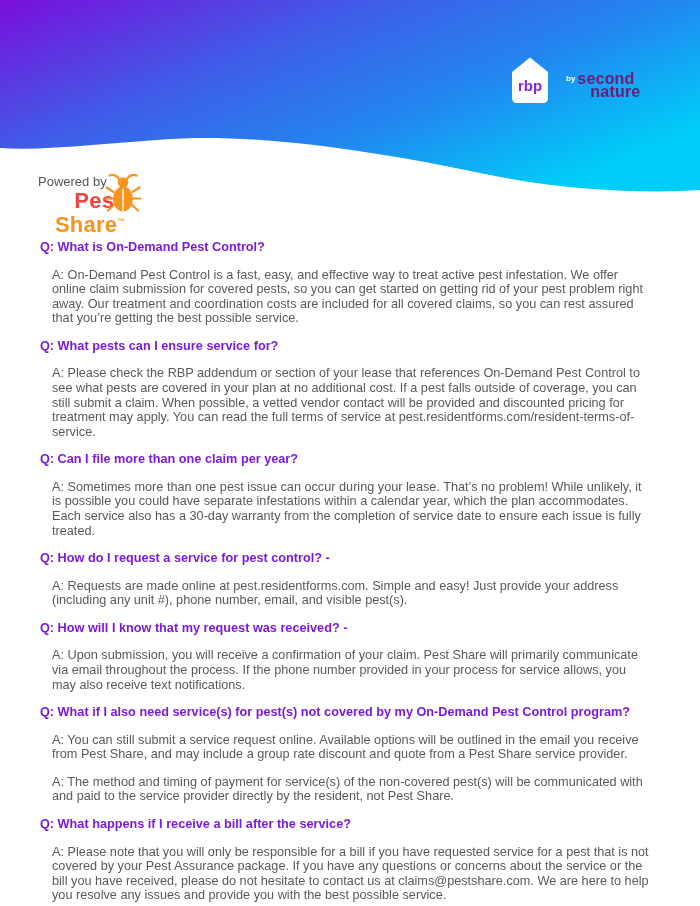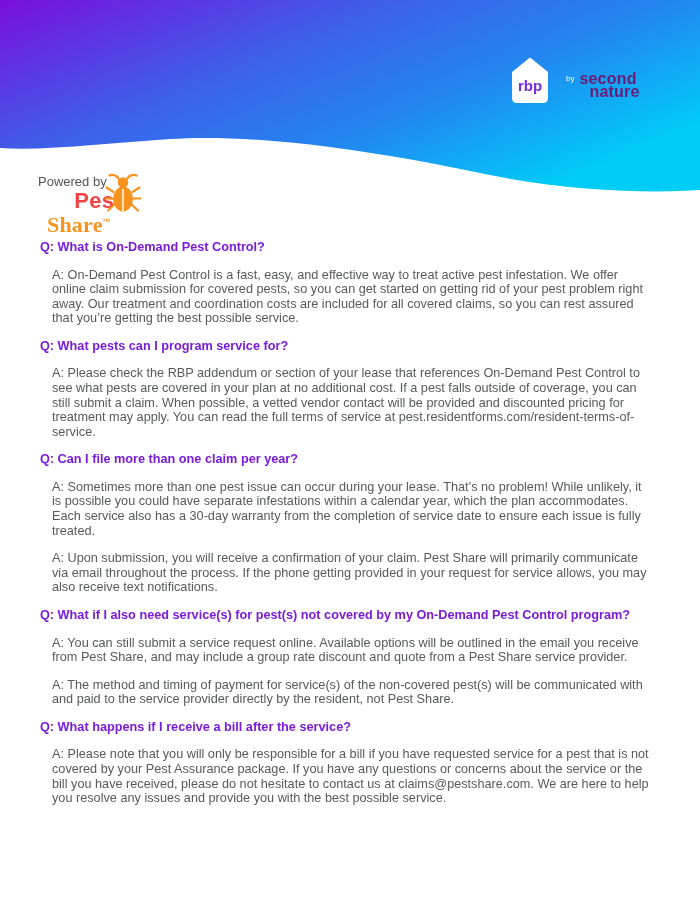--- a/index.html
+++ b/index.html
@@ -6,32 +6,32 @@
   body { width:700px; height:906px; background:#ffffff; font-family:"Liberation Sans",sans-serif; }
   .page { position:relative; width:700px; height:906px; overflow:hidden; background:#ffffff; }
 
   
   .header { position:absolute; top:0; left:0; width:700px; height:215px; }
   .header-bg { position:absolute; top:0; left:0; display:block; }
   .header-titles { position:absolute; left:42px; top:40px; color:#ffffff; }
   .title-line1 { font-size:27px; font-weight:500; letter-spacing:0.4px; line-height:1.2; }
   .title-line2 { font-size:27px; font-weight:700; letter-spacing:0.4px; line-height:1.2; margin-top:6px; }
 
-  .brand-row { position:absolute; left:503px; top:54px; display:flex; align-items:center;text-align:center; }
+  .brand-row { position:absolute; left:503px; top:54px; display:flex; align-items:center; }
   .rbp-logo { display:block; }
   .sn-wrap { display:flex; align-items:flex-start; margin-left:9px; margin-top:8px; }
-  .sn-by { color:#ffffff; font-size:8px; font-weight:400; margin-top:2px; margin-right:2px; }
+  .sn-by { color:#ffffff; font-size:8px; font-weight:700; margin-top:2px; margin-right:2px; }
   .sn-text { color:#701a75; font-weight:700; font-size:16px; line-height:13px; letter-spacing:0.2px; }
   .sn-line2 { margin-left:13px; }
 
   
   .powered { position:absolute; left:38px; top:174px; width:120px; }
   .powered-by { color:#545456; font-size:13px; font-weight:500; margin-bottom:1px; }
   .ps-word1 { color:#ef4444; font-weight:700; font-size:22px; line-height:21px; letter-spacing:0.2px;text-align:center; }
-  .ps-word2 { color:#f7941e; font-weight:700; font-size:22px; line-height:21px; letter-spacing:0.2px; margin-left:9px;font-family:Liberation Serif, serif; }
+  .ps-word2 { color:#f7941e; font-weight:700; font-size:22px; line-height:21px; letter-spacing:0.2px; margin-left:17px; }
   .ps-tm { font-size:8px; vertical-align:super; }
   .bug { position:absolute; left:66px; top:-3px; }
 
   
   .faq-list { position:absolute; left:40px; top:240px; width:622px; }
   .faq-item { margin-bottom:13px; }
   .faq-q { color:#7a1bdb; font-weight:700; font-size:12.7px; line-height:15.5px; margin:0 0 6px 0; }
   .faq-a { color:#58595b; font-size:12.7px; line-height:14.6px; margin:12px; }
 </style>
 </head>
@@ -93,32 +93,37 @@
     </svg>
   </div>
 
   <div class="faq-list">
     <div class="faq-item">
       <p class="faq-q">Q: What is On-Demand Pest Control?</p>
       <p class="faq-a">A: On-Demand Pest Control is a fast, easy, and effective way to treat active pest infestation. We offer online claim submission for covered pests, so you can get started on getting rid of your pest problem right away. Our treatment and coordination costs are included for all covered claims, so you can rest assured that you’re getting the best possible service.</p>
     </div>
 
     <div class="faq-item">
-      <p class="faq-q">Q: What pests can I program service for?</p>
+      <p class="faq-q">Q: What pests can I ensure service for?</p>
       <p class="faq-a">A: Please check the RBP addendum or section of your lease that references On-Demand Pest Control to see what pests are covered in your plan at no additional cost. If a pest falls outside of coverage, you can still submit a claim. When possible, a vetted vendor contact will be provided and discounted pricing for treatment may apply. You can read the full terms of service at pest.residentforms.com/resident-terms-of-service.</p>
     </div>
 
     <div class="faq-item">
       <p class="faq-q">Q: Can I file more than one claim per year?</p>
       <p class="faq-a">A: Sometimes more than one pest issue can occur during your lease. That’s no problem! While unlikely, it is possible you could have separate infestations within a calendar year, which the plan accommodates. Each service also has a 30-day warranty from the completion of service date to ensure each issue is fully treated.</p>
     </div>
 
+    <div class="faq-item">
+      <p class="faq-q">Q: How do I request a service for pest control? -</p>
+      <p class="faq-a">A: Requests are made online at pest.residentforms.com. Simple and easy! Just provide your address (including any unit #), phone number, email, and visible pest(s).</p>
+    </div>
 
     <div class="faq-item">
-      <p class="faq-a">A: Upon submission, you will receive a confirmation of your claim. Pest Share will primarily communicate via email throughout the process. If the phone getting provided in your request for service allows, you may also receive text notifications.</p>
+      <p class="faq-q">Q: How will I know that my request was received? -</p>
+      <p class="faq-a">A: Upon submission, you will receive a confirmation of your claim. Pest Share will primarily communicate via email throughout the process. If the phone number provided in your process for service allows, you may also receive text notifications.</p>
     </div>
 
     <div class="faq-item">
       <p class="faq-q">Q: What if I also need service(s) for pest(s) not covered by my On-Demand Pest Control program?</p>
       <p class="faq-a">A: You can still submit a service request online. Available options will be outlined in the email you receive from Pest Share, and may include a group rate discount and quote from a Pest Share service provider.</p>
     </div>
 
     <div class="faq-item">
       <p class="faq-a">A: The method and timing of payment for service(s) of the non-covered pest(s) will be communicated with and paid to the service provider directly by the resident, not Pest Share.</p>
     </div>

